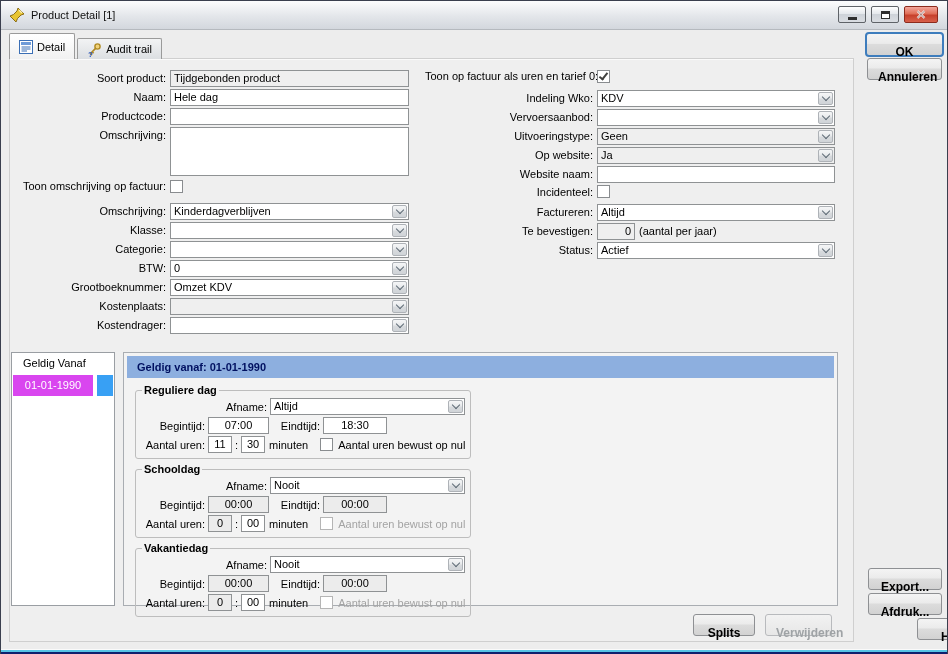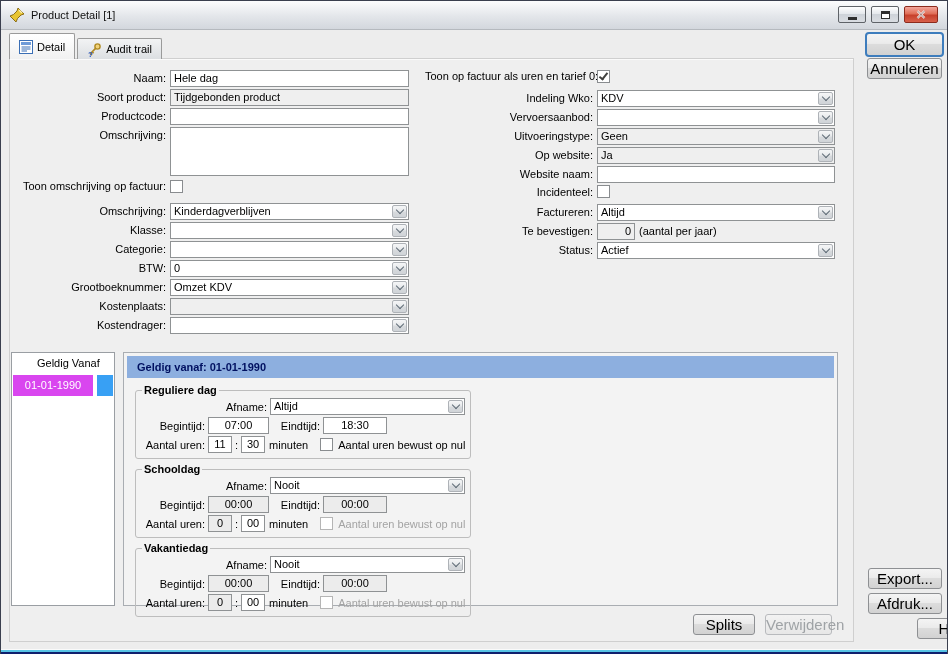--- a/index.html
+++ b/index.html
@@ -57,21 +57,21 @@
     border:1px solid #aeb2b7;border-radius:2px;
     background:linear-gradient(#f5f6f7,#e9ebed 45%,#d7dadd 55%,#d0d4d8);
     display:flex;align-items:center;justify-content:center;}
   .chev{width:5px;height:5px;border-left:1px solid #5e6a75;border-bottom:1px solid #5e6a75;
     transform:rotate(-45deg);margin-top:-3px;}
   .smallrow .field.small{flex:none;width:38px;text-align:right;}
   .suffix{line-height:17px;margin-left:4px;}
   
   .list{position:absolute;left:10px;top:351px;width:104px;height:254px;box-sizing:border-box;
     background:#fff;border:1px solid #9a9ea3;z-index:2;}
-  .list-header{height:21px;line-height:21px;padding-left:11px;margin-left:14px;}
+  .list-header{height:21px;line-height:21px;padding-left:11px;}
   .list-row{display:flex;height:21px;margin:1px 1px 0 1px;}
   .seg1{width:80px;background:#d946ef;color:#fff;text-align:center;line-height:21px;flex:none;}
   .seg2{flex:1;margin-left:4px;background:#38a0f4;}
   .panel{position:absolute;left:122px;top:351px;width:715px;height:254px;box-sizing:border-box;
     background:#f3f3f3;border:1px solid #a9adb2;z-index:2;}
   .panel-header{margin:3px;height:22px;background:#8dafdf;color:#001060;font-weight:bold;
     line-height:22px;padding-left:10px;}
   .groups{padding-left:11px;margin-top:6px;}
   fieldset.group{width:326px;box-sizing:border-box;margin:0 0 4px 0;border:1px solid #bdbdbd;
     border-radius:3px;padding:0px 5px 5px 5px;}
@@ -90,21 +90,21 @@
   .minlab{margin-left:4px;}
   .nulcb{margin-left:12px;}
   .nul-label{margin-left:5px;white-space:nowrap;}
   .group.disabled .tfield{background:#ececec;}
   .group.disabled .tfield.min{background:#fff;}
   .group.disabled .nul-label{color:#a3a3a3;}
   .group.disabled .nulcb{border-color:#b5b5b5;}
   
   .btn{position:absolute;z-index:6;height:21px;box-sizing:border-box;border:1px solid #8e9093;
     border-radius:3px;background:linear-gradient(#f4f4f4,#ebebeb 45%,#dcdcdc 50%,#d2d2d2);
-    font-size:15px;text-align:center;line-height:17px;padding:0;color:#000;}
+    font-size:12px;text-align:center;line-height:17px;padding:10px;color:#000;font-weight:bold;}
   .btn-ok{left:864px;top:31px;width:79px;height:25px;border:2px solid #3e7dbd;border-radius:4px;}
   .btn-annuleren{left:866px;top:57px;width:75px;}
   .btn-export{left:867px;top:567px;width:74px;}
   .btn-afdruk{left:867px;top:592px;width:74px;}
   .btn-help{left:896px;top:617px;width:74px;margin-left:20px;}
   .btn-splits{left:692px;top:613px;width:62px;}
   .btn-verwijderen{left:764px;top:613px;width:67px;}
   .btn.disabled{color:#9fa3a6;border-color:#b8babd;background:linear-gradient(#f2f2f2,#e7e7e7);}
   
   .bottom-edge{position:absolute;left:0;right:0;bottom:0;height:5px;z-index:9;
@@ -161,26 +161,26 @@
           </svg>
       </span>
       <span>Audit trail</span>
     </div>
   </div>
 
   <div class="tabpage"></div>
 
   <div class="col col-left">
     <div class="frow">
+      <span class="flabel">Soort product:</span>
+      <div class="field ro">Tijdgebonden product</div>
+    </div>
+    <div class="frow">
       <span class="flabel">Naam:</span>
       <div class="field">Hele dag</div>
-    </div>
-    <div class="frow">
-      <span class="flabel">Soort product:</span>
-      <div class="field ro">Tijdgebonden product</div>
     </div>
     <div class="frow">
       <span class="flabel">Productcode:</span>
       <div class="field"></div>
     </div>
     <div class="frow ta">
       <span class="flabel">Omschrijving:</span>
       <div class="tarea"></div>
     </div>
     <div class="frow cbrow">

